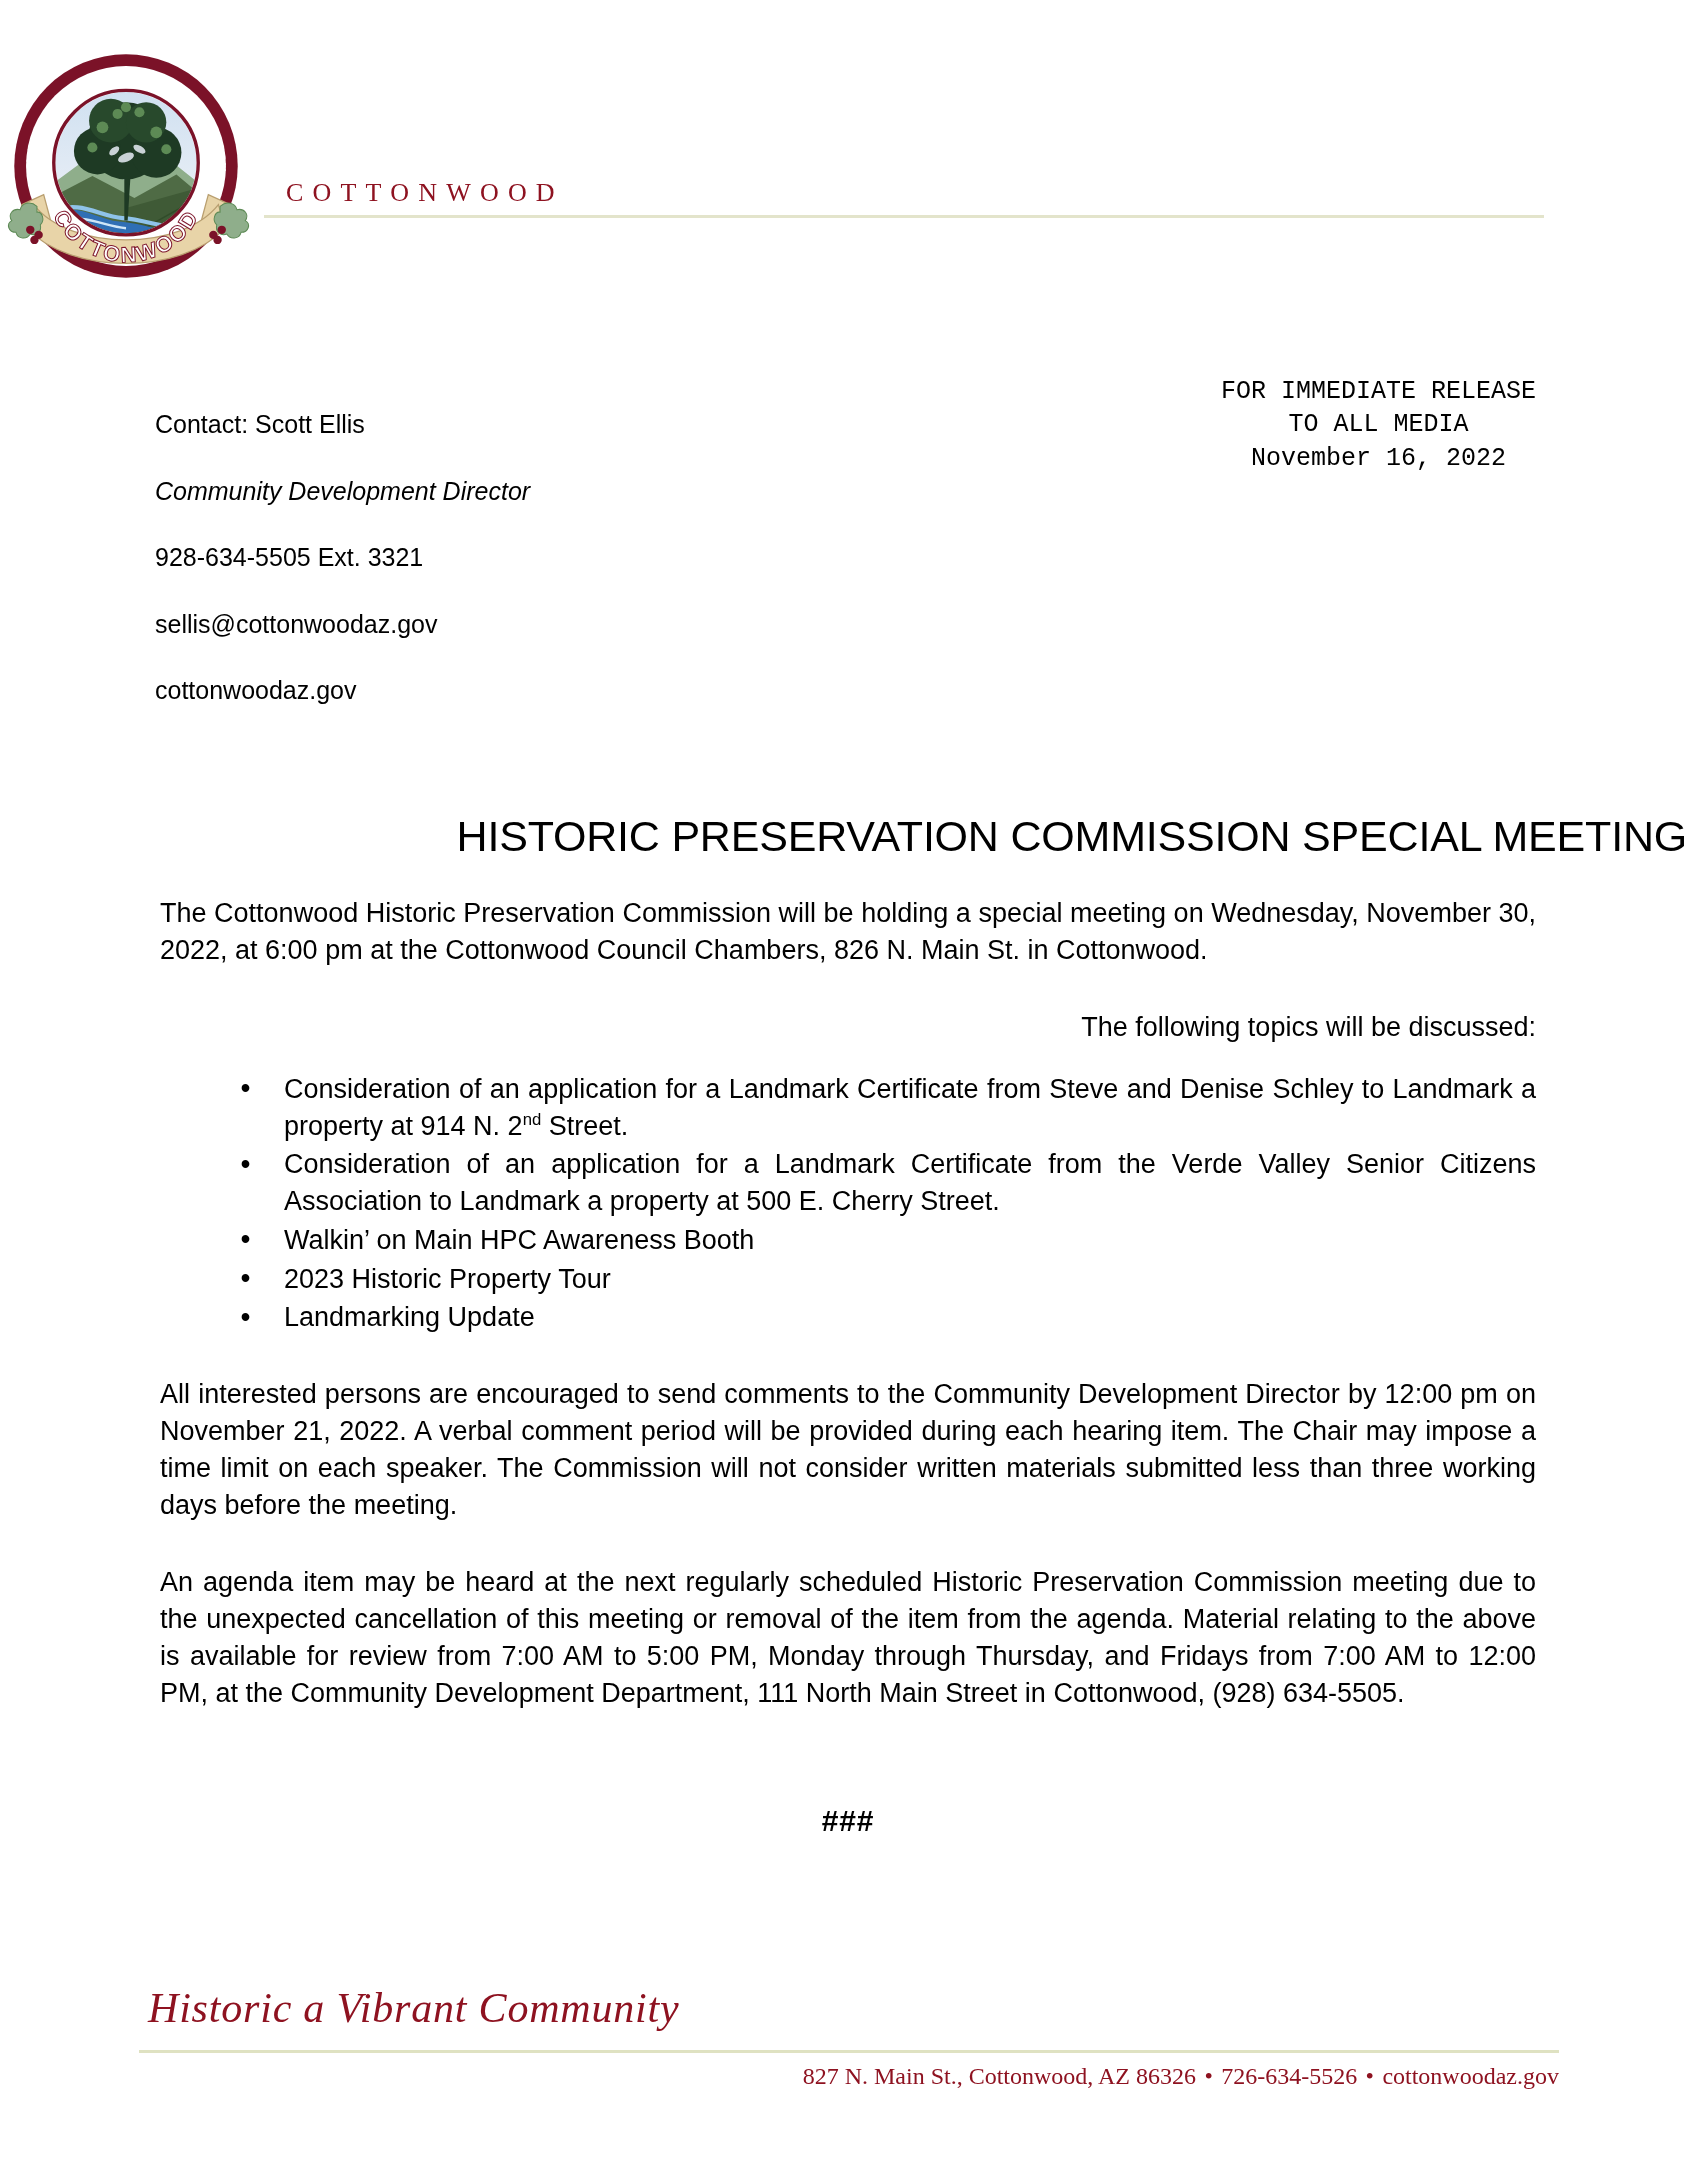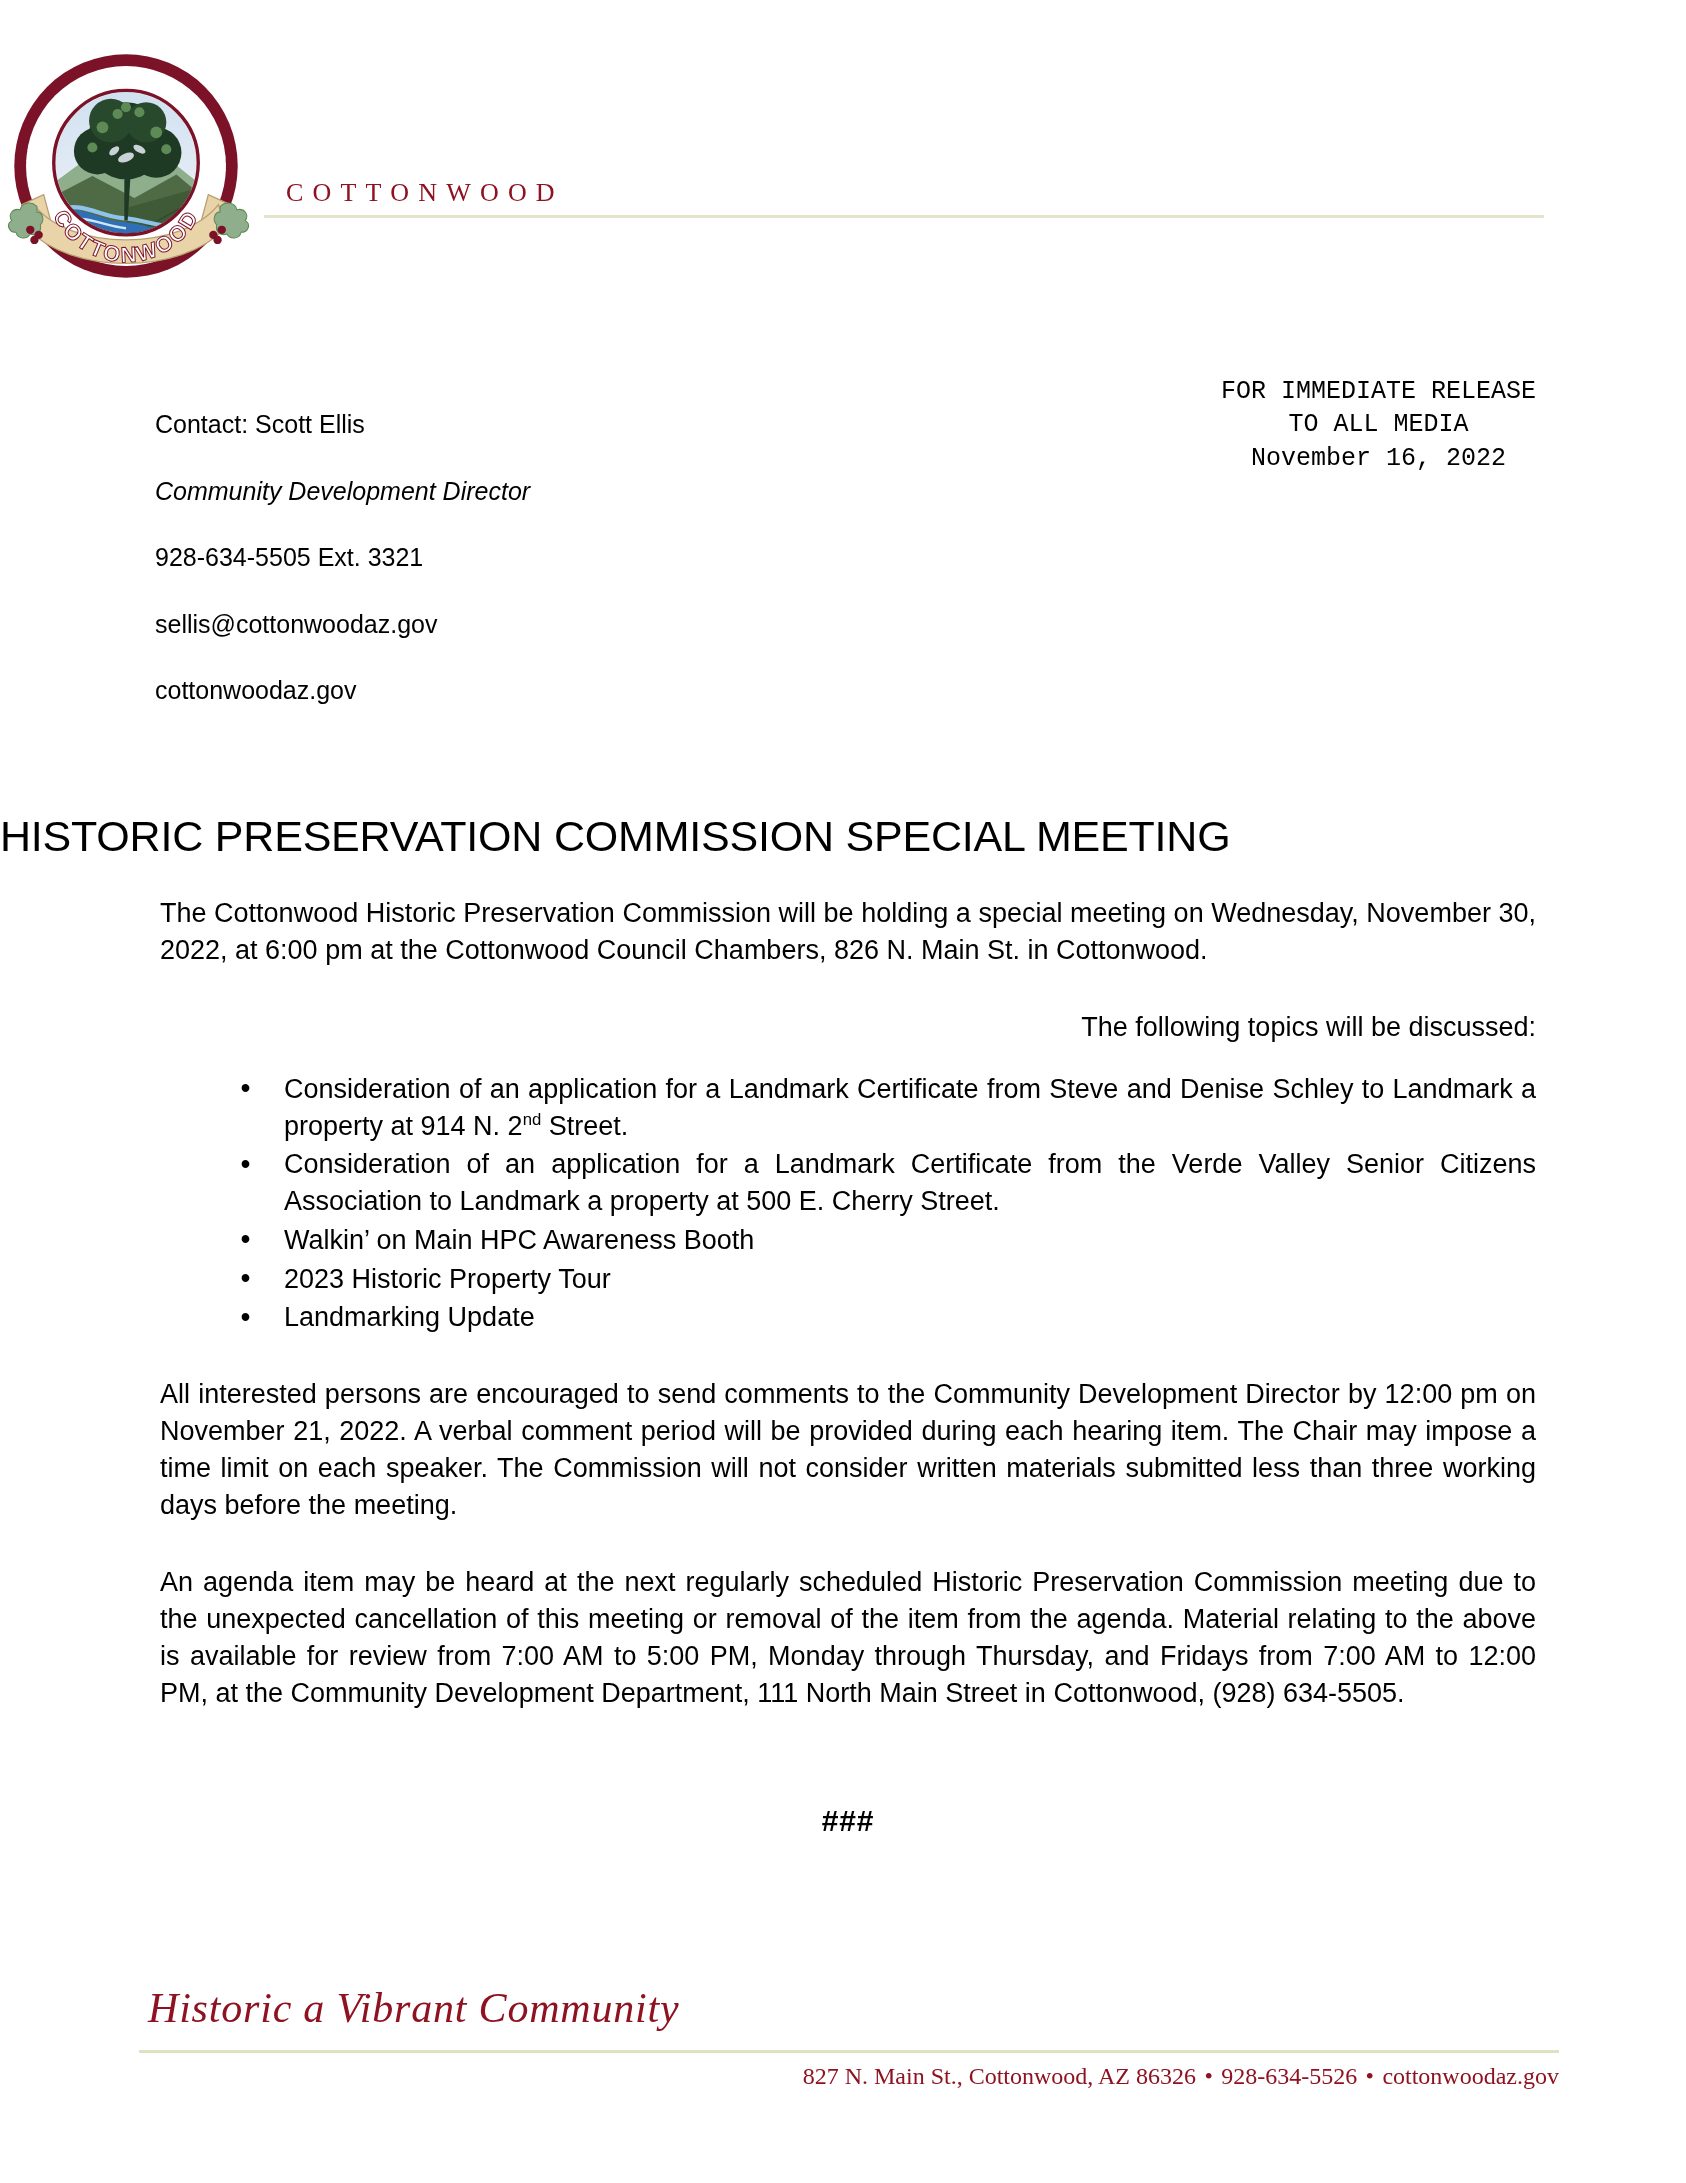--- a/index.html
+++ b/index.html
@@ -81,21 +81,21 @@
   }
   .contact-right {
     text-align: center;
     font-size: 25px;
     line-height: 1.33;
     font-family: Liberation Mono, monospace;
   }
 
   
   .doc-title {
-    text-align: left;
+    text-align: right;
     font-size: 43px;
     margin: 71px 0 0 0;
     letter-spacing: -0.2px;
     font-weight: 400;
   }
   .content {
     margin: 0 151px 0 160px;
   }
   .para {
     font-size: 27px;
@@ -321,16 +321,16 @@
 
   <p class="para">An agenda item may be heard at the next regularly scheduled Historic Preservation Commission meeting due to the unexpected cancellation of this meeting or removal of the item from the agenda. Material relating to the above is available for review from 7:00 AM to 5:00 PM, Monday through Thursday, and Fridays from 7:00 AM to 12:00 PM, at the Community Development Department, 111 North Main Street in Cottonwood, (928) 634-5505.</p>
 
   <div class="endmark">###</div>
 </div>
 
 <div class="footer">
   <div class="f-tagline">Historic a Vibrant Community</div>
   <div class="f-rule"></div>
   <div class="f-address">
-    <span>827 N. Main St., Cottonwood, AZ 86326</span><span class="dot">•</span><span>928-634-5526</span><span class="dot">•</span><span>cottonwoodaz.gov</span>
+    <span>827 N. Main St., Cottonwood, AZ 86326</span><span class="dot">•</span><span>726-634-5526</span><span class="dot">•</span><span>cottonwoodaz.gov</span>
   </div>
 </div>
 
 
 </body></html>

